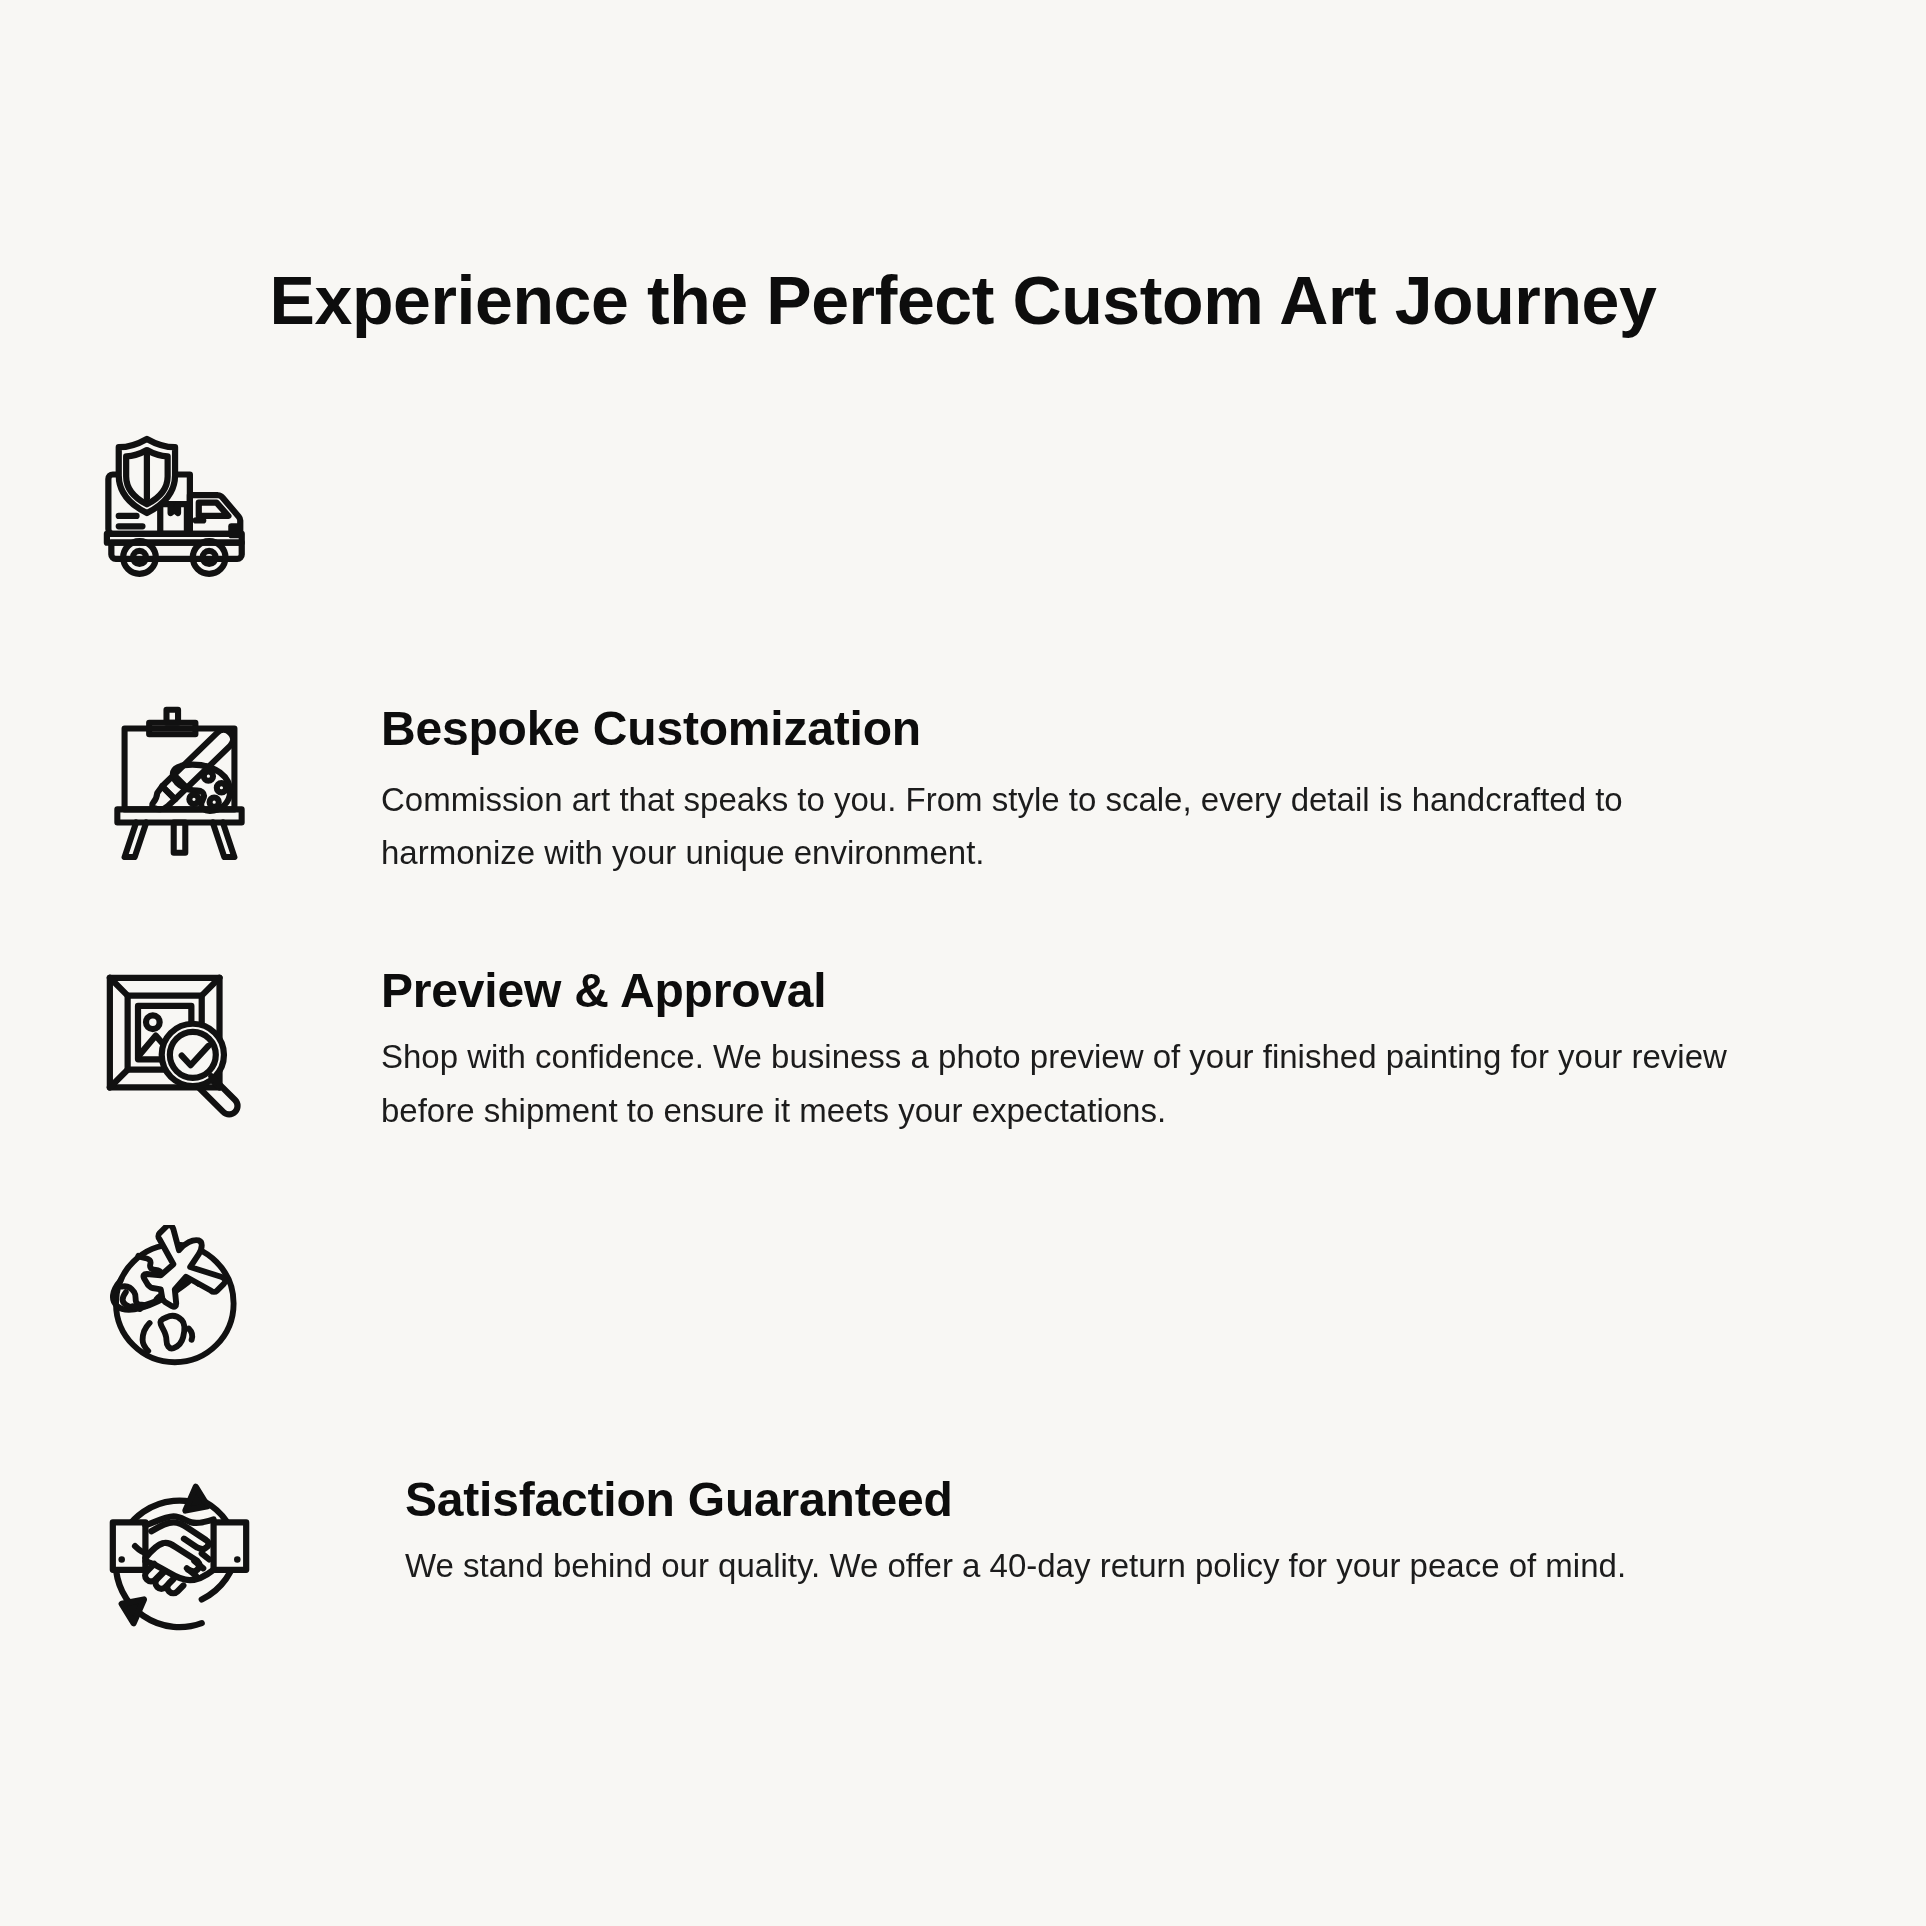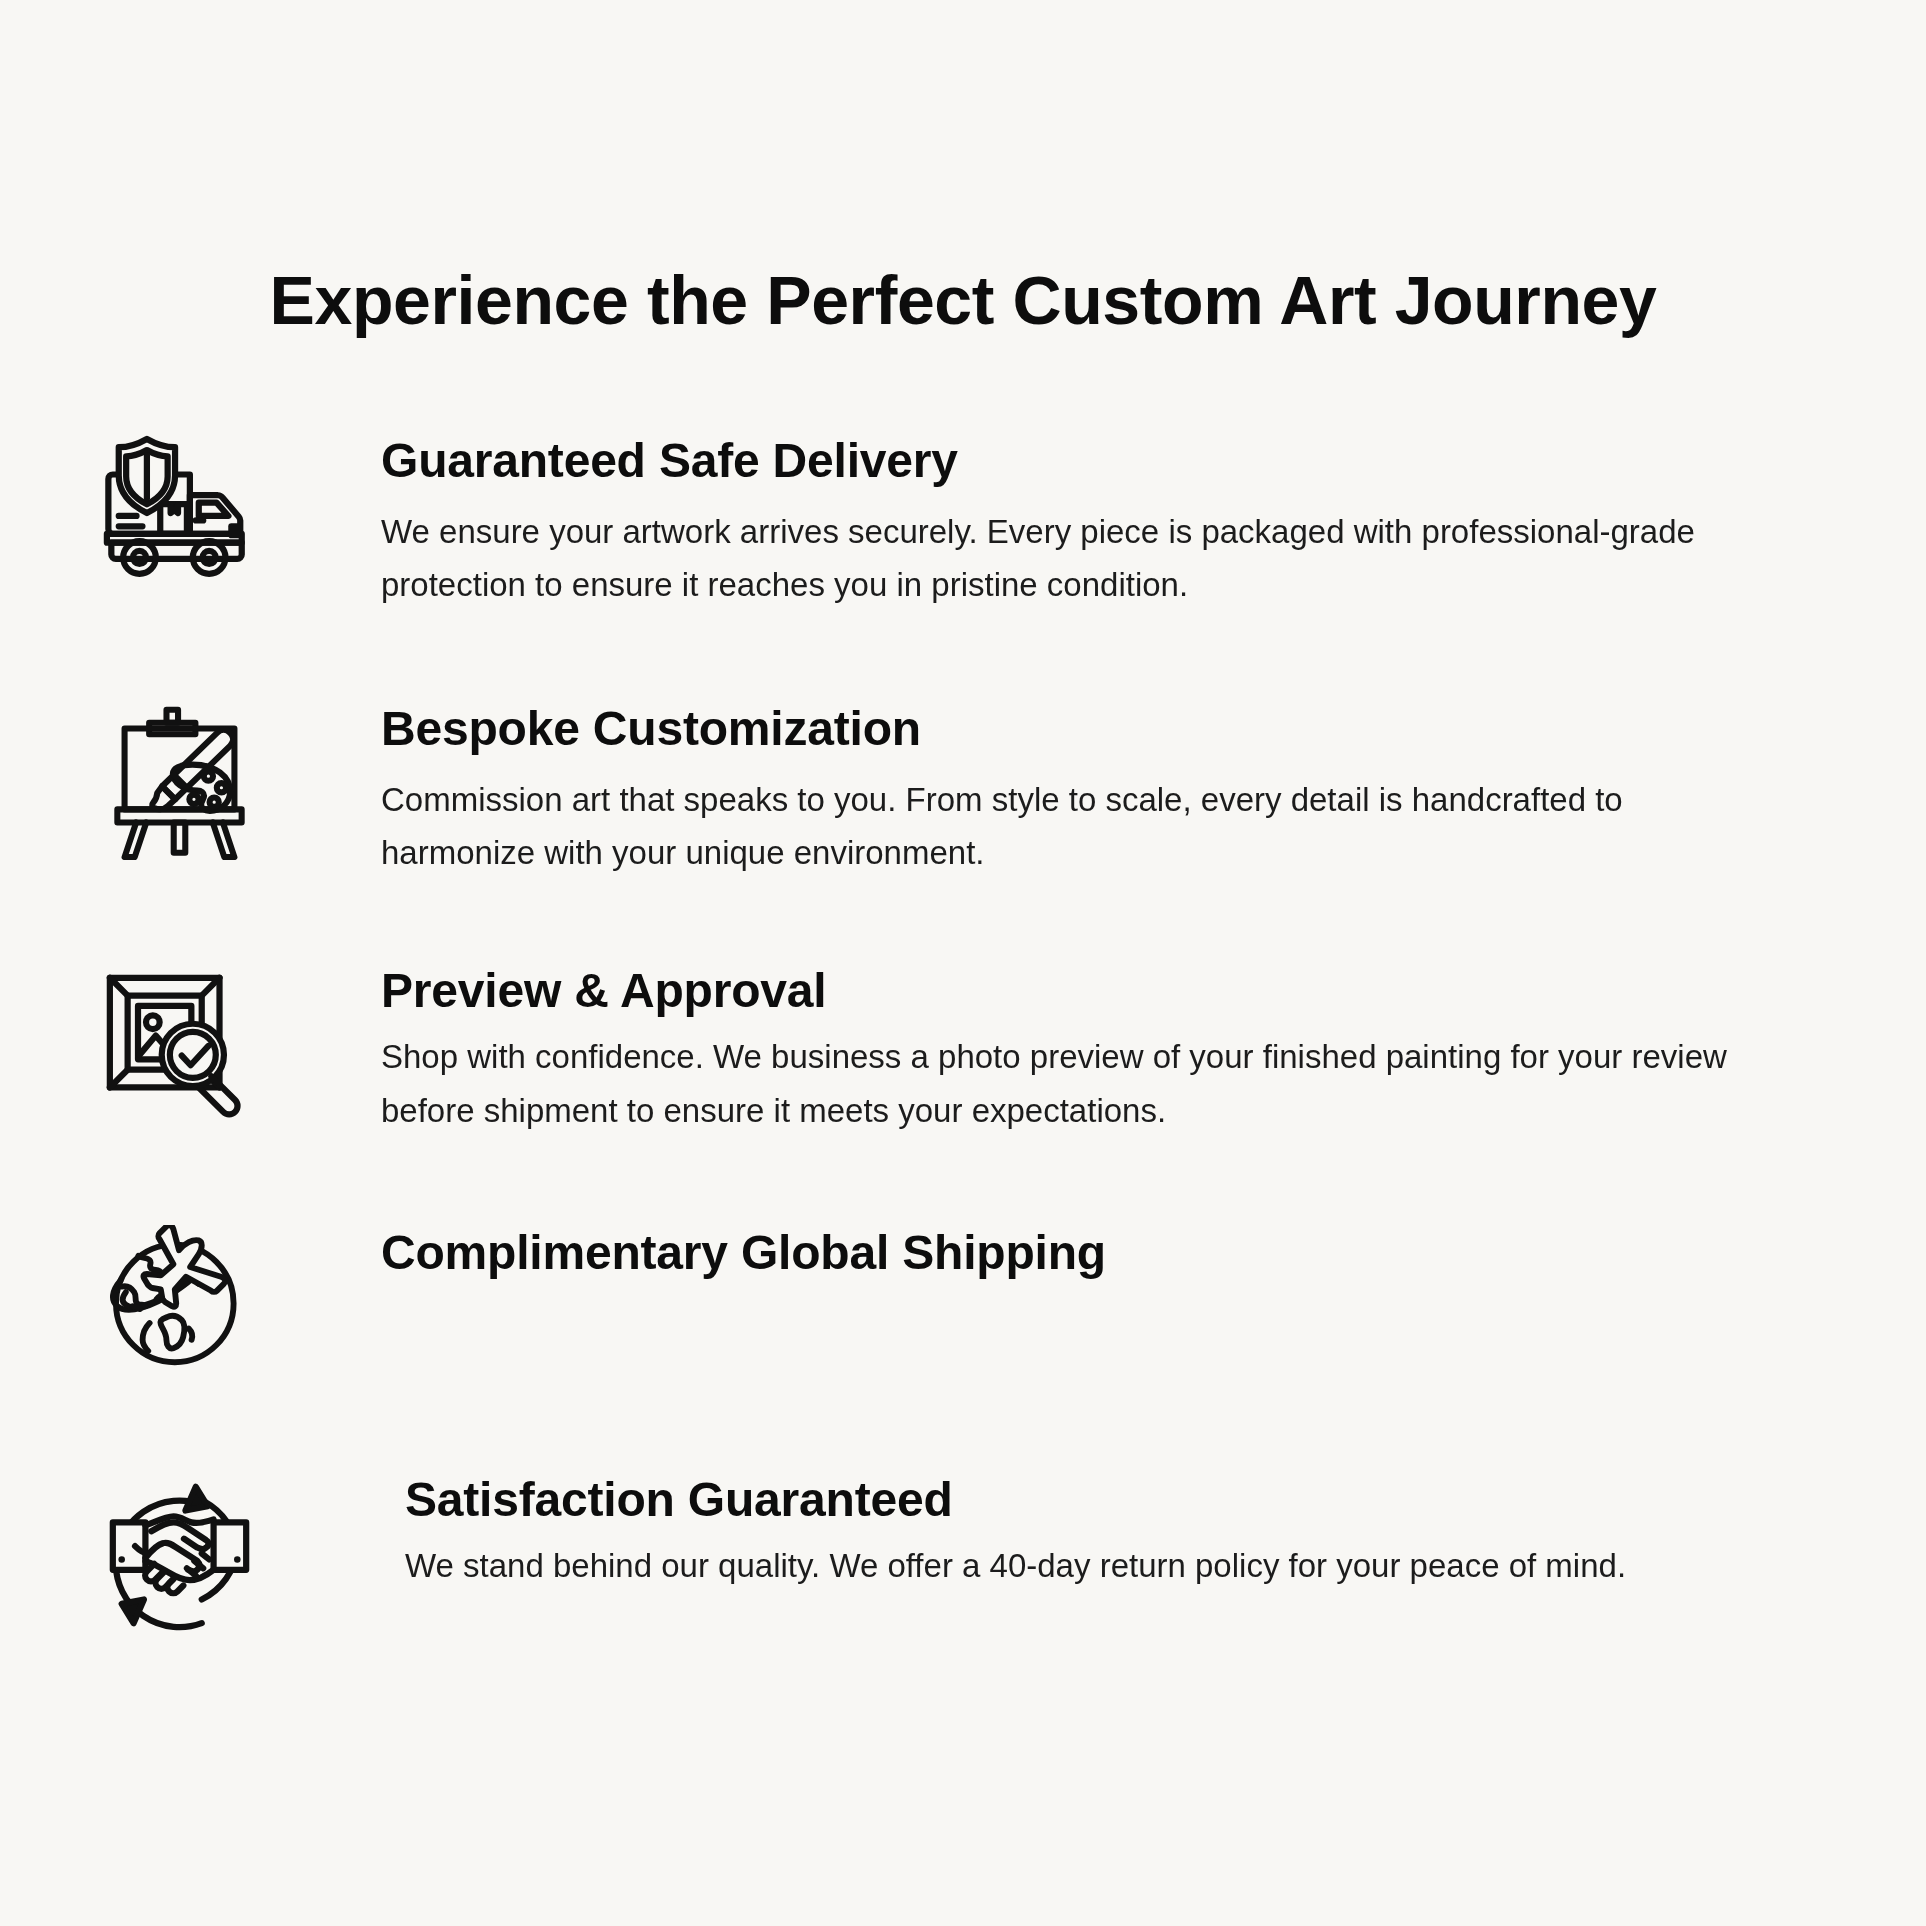--- a/index.html
+++ b/index.html
@@ -137,24 +137,20 @@
           <path d="M49 48 v6 l2.5 -2 l2.5 2 v-6"></path>
 
           <path d="M66 59 h5"></path>
           <path d="M90 63 h4 v6 h-4 z"></path>
 
           <path d="M33 4 c7 4 13 5.6 19 5.6 v19 c0 12 -8.4 20 -19 25.4 c-10.6 -5.4 -19 -13.4 -19 -25.4 v-19 c6 0 12 -1.6 19 -5.6 z" fill="#f8f7f4"></path>
           <path d="M33 11.5 c5.2 3 9.6 4.2 14 4.2 v13.6 c0 8.8 -6.2 14.8 -14 18.8 c-7.8 -4 -14 -10 -14 -18.8 v-13.6 c4.4 0 8.8 -1.2 14 -4.2 z" fill="#f8f7f4"></path>
           <path d="M33 15 v29"></path>
         </svg>
       </div>
-      <div class="text-cell">
-        <div class="feature-title">Guaranteed Safe Delivery</div>
-        <p class="feature-desc">We ensure your artwork arrives securely. Every piece is packaged with professional-grade protection to ensure it reaches you in pristine condition.</p>
-      </div>
     </div>
 
     <div class="feature-row r2 row-r2">
       <div class="icon-cell">
         <svg viewBox="0 0 110 110" fill="none" stroke="#111111" stroke-width="4.2" stroke-linecap="round" stroke-linejoin="round">
 
           <path d="M46 6 h8 v9 h-8 z"></path>
           <path d="M34 15 h32 v8 h-32 z"></path>
 
           <path d="M17 19 h76 v56 h-76 z"></path>
@@ -223,21 +219,20 @@
 
           <path d="M46 66 c4 -2 8 -1 11 2 c3 3 2 8 1 12 c-1 4 -4 7 -7 8 c-3 1 -5 -2 -5 -6 c0 -5 -3 -8 -4 -11 c-1 -3 1 -4 4 -5 z"></path>
           <path d="M34 70 c-3 3 -5 8 -5 12 c0 4 2 6 4 8"></path>
           <path d="M62 74 c2 2 3 5 2 8"></path>
           <path d="M60 34 c3 1 5 0 7 2 c2 2 0 5 2 6"></path>
 
           <path d="M55 18 c4 -5 10 -8 14 -7 c3 1 3 5 0 10 l-6 9 l22 7 c3 1 4 3 2 5 l-5 5 c-1 1 -3 1 -4 0 l-18 -10 l-8 9 l1 10 c0 2 -1 3 -3 2 l-5 -3 c-1 -1 -2 -2 -2 -3 l-1 -6 l-6 -1 c-1 0 -2 -1 -3 -2 l-3 -5 c-1 -2 0 -3 2 -3 l10 1 l9 -8 l-10 -18 c-1 -1 -1 -3 0 -4 l5 -5 c2 -2 4 -1 5 2 z" fill="#f8f7f4"></path>
         </svg>
       </div>
       <div class="text-cell">
-        <div class="feature-title">Complimentary Global Shipping</div>
       </div>
     </div>
 
     <div class="feature-row r5 row-r5">
       <div class="icon-cell">
         <svg viewBox="0 0 110 110" fill="none" stroke="#111111" stroke-width="4.2" stroke-linecap="round" stroke-linejoin="round">
 
           <path d="M12 62 a43 43 0 0 1 58 -40"></path>
           <path d="M12 62 a43 43 0 0 0 58 40"></path>
           <path d="M66 10 l8 13 l-15 3 z" fill="#111111"></path>

